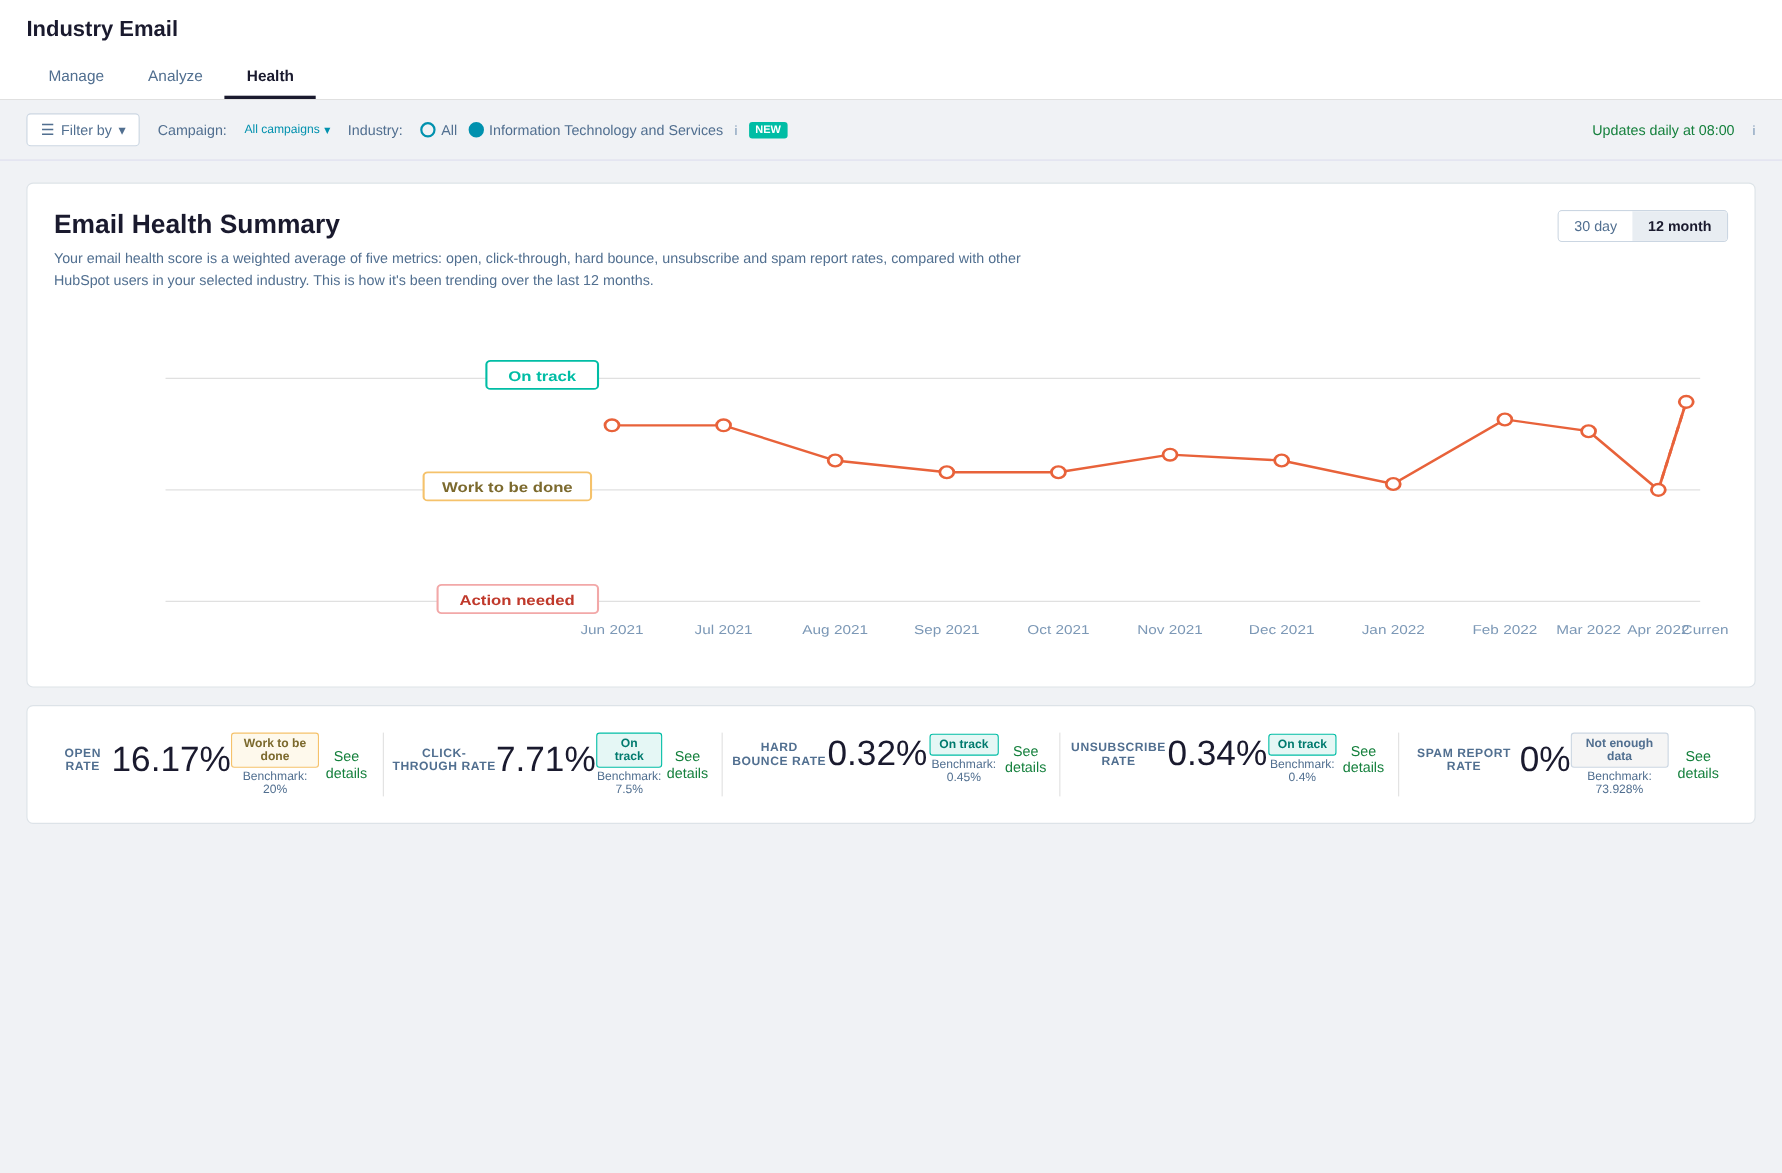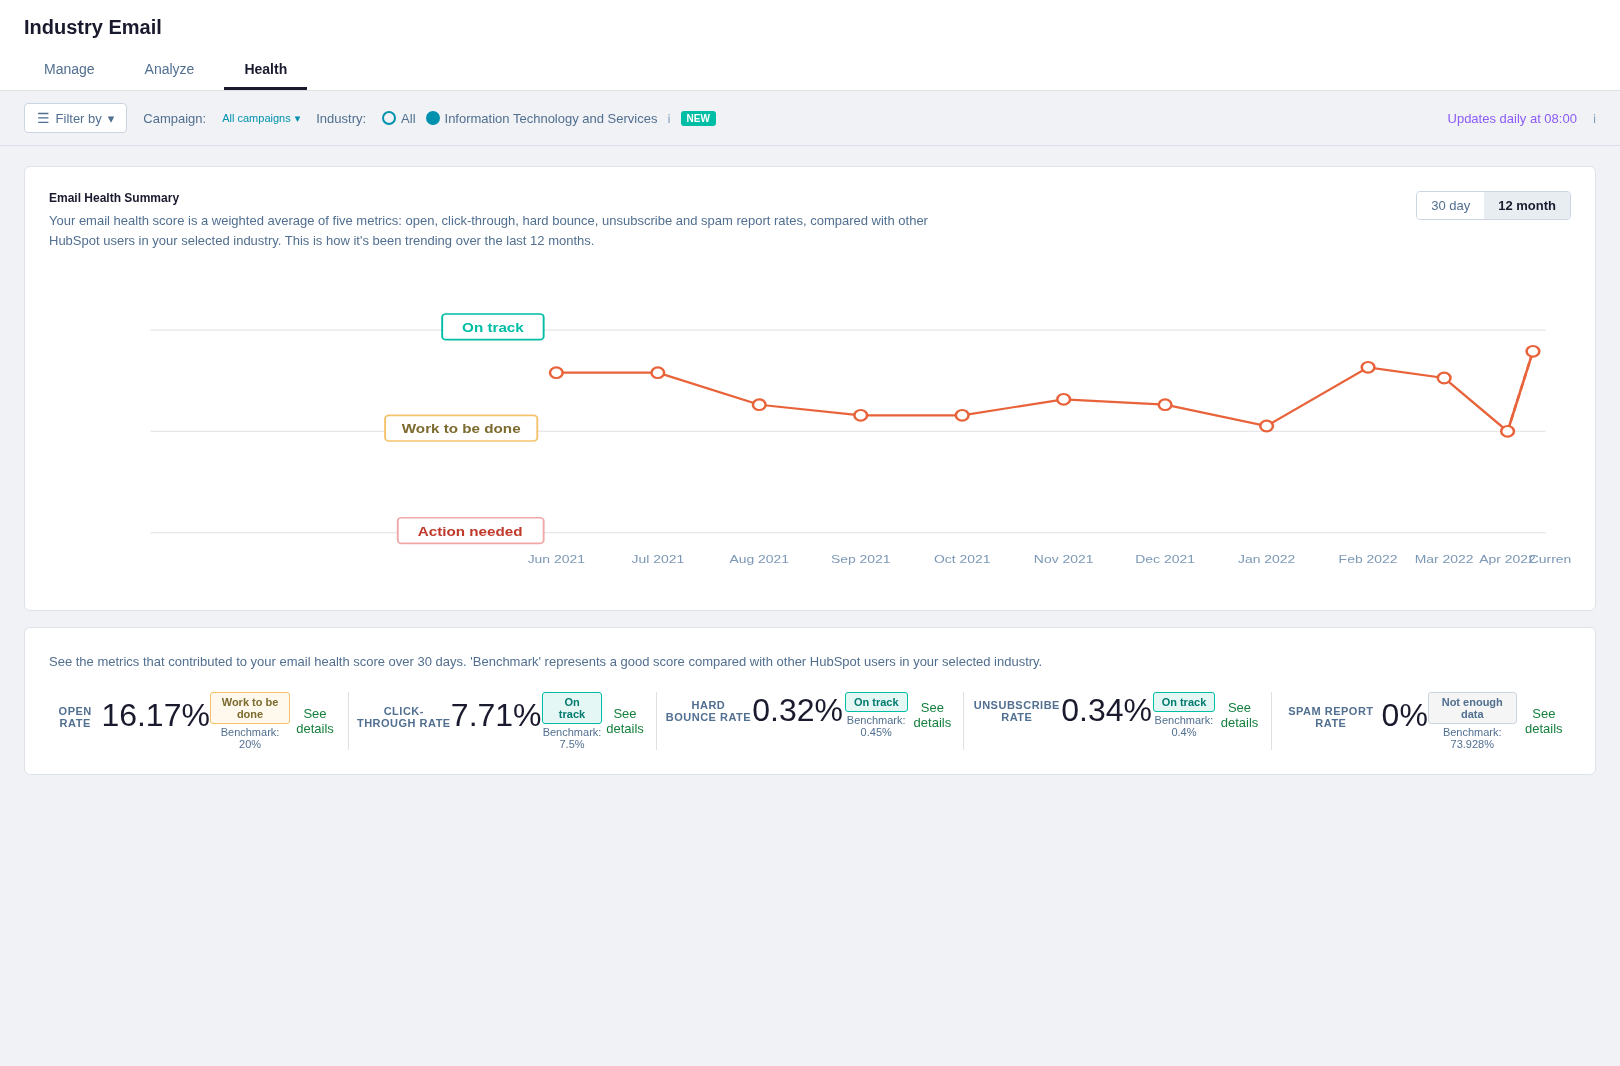--- a/index.html
+++ b/index.html
@@ -1,42 +1,42 @@
 <!DOCTYPE html>
 <html><head>
   <meta charset="utf-8">
   <style>
     * { box-sizing: border-box; margin: 0; padding: 0; }
     body { font-family: -apple-system, BlinkMacSystemFont, 'Segoe UI', Helvetica, Arial, sans-serif; background: #f0f2f5; color: #1a1a2e; font-size: 14px; }
 
     .app-header { background: #fff; padding: 16px 24px 0; border-bottom: 1px solid #e0e0e0; }
     .app-title { font-size: 20px; font-weight: 700; color: #1a1a2e; margin-bottom: 12px; }
-    .tabs { display: flex; gap: 10px; }
+    .tabs { display: flex; gap: 0; }
     .tab { padding: 10px 20px; cursor: pointer; font-size: 14px; color: #516f90; border-bottom: 3px solid transparent; text-decoration: none; }
     .tab.active { color: #1a1a2e; font-weight: 600; border-bottom: 3px solid #1a1a2e; }
 
     .toolbar { background: #f0f2f5; padding: 12px 24px; display: flex; align-items: center; gap: 16px; border-bottom: 1px solid #dde; }
     .filter-btn { display: flex; align-items: center; gap: 6px; background: #fff; border: 1px solid #cbd6e2; border-radius: 4px; padding: 6px 12px; cursor: pointer; font-size: 13px; color: #516f90; }
     .filter-icon { font-size: 14px; }
     .toolbar-label { font-size: 13px; color: #516f90; }
     .toolbar-select { display: flex; align-items: center; gap: 4px; color: #0091ae; font-size: 11px; cursor: pointer; }
     .radio-group { display: flex; align-items: center; gap: 10px; text-align: center; }
     .radio-opt { display: flex; align-items: center; gap: 5px; font-size: 13px; color: #516f90; cursor: pointer; }
     .radio-circle { width: 14px; height: 14px; border-radius: 50%; border: 2px solid #0091ae; display: inline-block; }
     .radio-circle.filled { background: #0091ae; border-color: #0091ae; }
     .new-badge { background: #00bda5; color: #fff; font-size: 10px; font-weight: 700; padding: 2px 6px; border-radius: 3px; }
     .info-icon { color: #7c98b6; font-size: 12px; cursor: pointer; }
-    .updates-text { margin-left: auto; color: #8b5cf6; font-size: 13px; }
+    .updates-text { margin-left: auto; color: #15803d; font-size: 13px; }
 
     .main-content { padding: 20px 24px; display: flex; flex-direction: column; gap: 16px; }
 
     .card { background: #fff; border-radius: 6px; border: 1px solid #dde3e8; padding: 24px; }
 
     .card-header-row { display: flex; align-items: flex-start; justify-content: space-between; margin-bottom: 12px; }
-    .card-title { font-size: 12px; font-weight: 700; color: #1a1a2e; }
+    .card-title { font-size: 24px; font-weight: 700; color: #1a1a2e; }
     .card-subtitle { font-size: 13px; color: #516f90; margin-top: 6px; max-width: 900px; line-height: 1.5; }
 
     .toggle-group { display: flex; border: 1px solid #cbd6e2; border-radius: 4px; overflow: hidden; }
     .toggle-btn { padding: 6px 14px; font-size: 13px; cursor: pointer; color: #516f90; background: #fff; border: none; outline: none; }
     .toggle-btn.active { background: #e8edf2; color: #1a1a2e; font-weight: 600; }
 
     .chart-area { position: relative; height: 320px; margin-top: 16px; }
     .chart-svg { width: 100%; height: 100%; }
 
     .breakdown-header { display: flex; align-items: baseline; gap: 12px; margin-bottom: 6px; }
@@ -154,21 +154,20 @@
         <text x="960" y="278" text-anchor="middle" font-size="11" fill="#7c98b6">Jan 2022</text>
         <text x="1040" y="278" text-anchor="middle" font-size="11" fill="#7c98b6">Feb 2022</text>
         <text x="1100" y="278" text-anchor="middle" font-size="11" fill="#7c98b6">Mar 2022</text>
         <text x="1150" y="278" text-anchor="middle" font-size="11" fill="#7c98b6">Apr 2022</text>
         <text x="1185" y="278" text-anchor="middle" font-size="11" fill="#7c98b6">Current</text>
       </svg>
     </div>
   </div>
 
   <div class="card">
-    <div class="breakdown-desc">See the metrics that contributed to your email health score over 30 days. 'Benchmark' represents a good score compared with other HubSpot users in your selected industry.</div>
 
     <div class="metrics-row">
 
       <div class="metric-col">
         <div class="metric-label">OPEN RATE</div>
         <div class="metric-value">16.17%</div>
         <div class="metric-badge-row">
           <span class="metric-badge mb-worktobedone">Work to be done</span>
           <span class="benchmark-text">Benchmark: 20%</span>
         </div>

